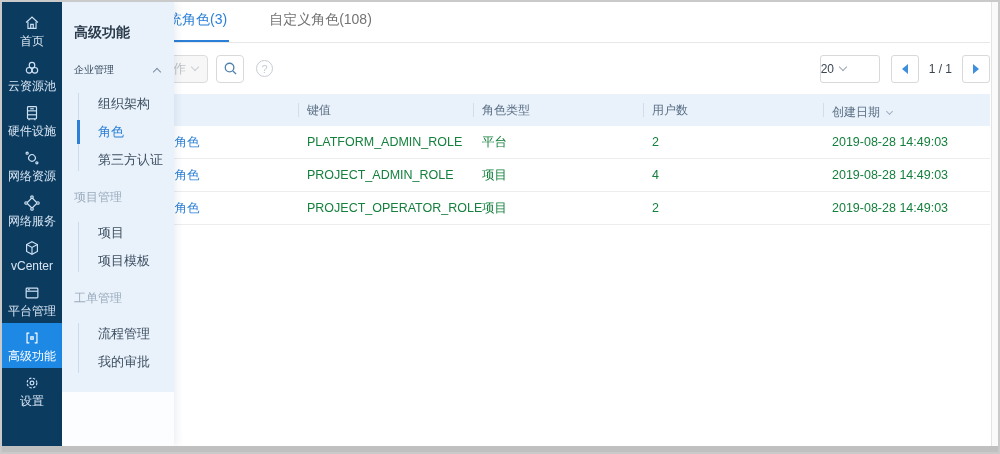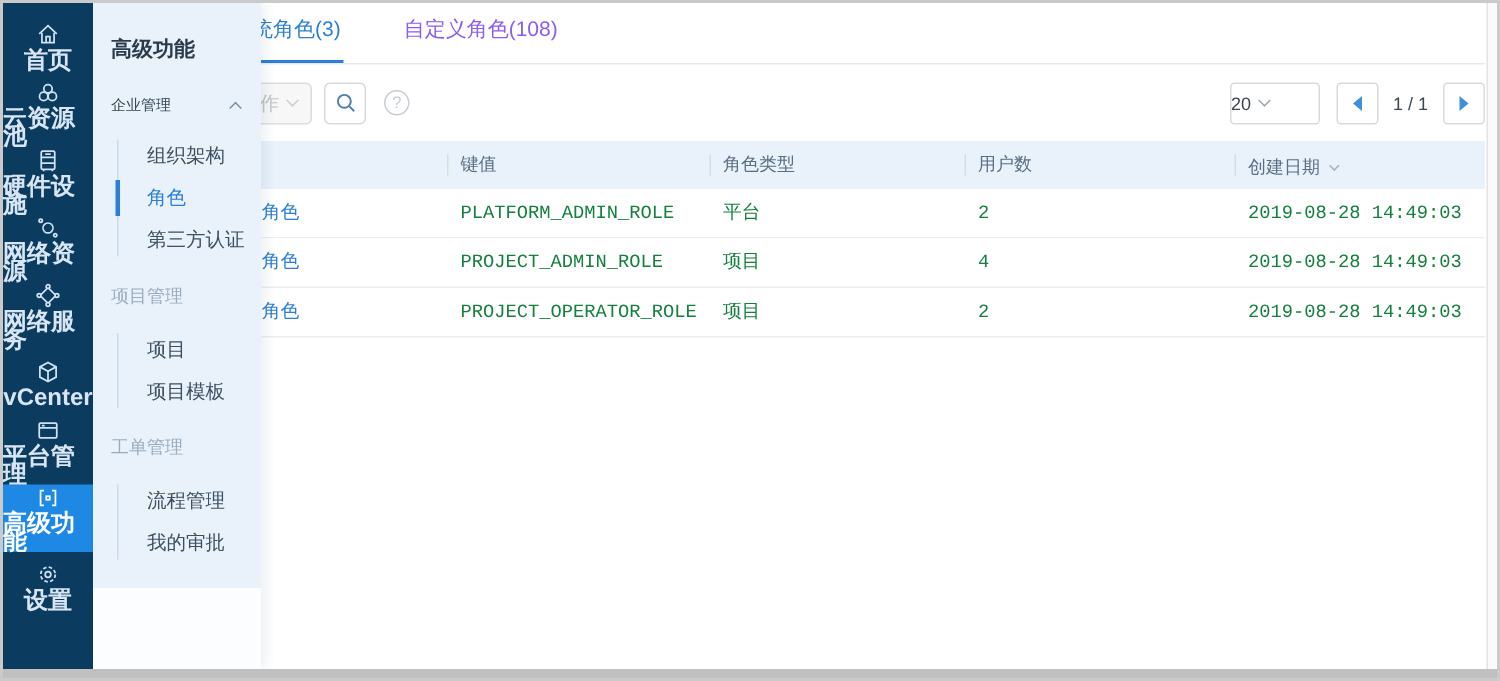--- a/index.html
+++ b/index.html
@@ -7,21 +7,21 @@
   body { font-family:"Liberation Sans","DejaVu Sans",sans-serif; background:#e8e8e8; }
 
   .frame { position:relative; width:1000px; height:454px; border:2px solid #cacaca;
            background:#fff; overflow:hidden; }
 
   
   .sidebar { position:absolute; left:0; top:0; bottom:0; width:60px;
              background:#0c3b60; padding-top:6px; z-index:15; }
   .side-item { height:45px; display:flex; flex-direction:column; align-items:center;
                justify-content:center; gap:3px; color:#cfe2f4; cursor:pointer; }
-  .side-item .lbl { font-size:16px; line-height:12px; letter-spacing:0; color:#d8e6f3;font-weight:bold; }
+  .side-item .lbl { font-size:12px; line-height:12px; letter-spacing:0; color:#d8e6f3; }
   .side-item svg { display:block; }
   .side-item.active { background:#1e88e5; color:#ffffff; }
   .side-item.active .lbl { color:#ffffff; }
 
   
   .flyout { position:absolute; left:60px; top:0; bottom:6px; width:112px; z-index:20;
             background:#fbfdff; box-shadow:3px 0 7px rgba(20,60,100,.08); }
   .menu-block { background:#e9f2fb; padding-bottom:16px; }
   .fly-title { padding:22px 0 0 12px; font-size:14px; font-weight:bold; color:#2b3b4b; }
   .fly-group-hd { margin-top:21px; padding:0 14px 0 12px; display:flex; align-items:center;
@@ -38,21 +38,21 @@
   .fly-item.selected { color:#2b7fd6; }
   .fly-item.selected::before { content:""; position:absolute; left:15px; top:2px; bottom:2px;
                                width:3px; background:#2b7fd6; }
   .fly-section { margin-top:15px; padding-left:12px; font-size:12px; color:#9aacbe; }
 
   
   .main { position:absolute; left:60px; right:8px; top:0; bottom:6px; background:#fff; }
 
   .tabbar { height:41px; display:flex; align-items:flex-end; padding-left:90px;
             border-bottom:1px solid #e8e8e8; }
-  .tab { font-size:14px; color:#8b5cf6; padding:0 2px 11px 2px; margin-right:38px;
+  .tab { font-size:14px; color:#737373; padding:0 2px 11px 2px; margin-right:38px;
          cursor:pointer; border-bottom:2px solid transparent; }
   .tab.active { color:#2b7fd6; border-bottom:2px solid #2b7fd6; }
 
   .toolbar { height:51px; display:flex; align-items:center; padding-left:88px; }
   .btn-action { height:28px; padding:0 9px; background:#f7f7f7; border:1px solid #dcdcdc;
                 border-radius:4px; font-size:13px; color:#bfc4c9; display:flex;
                 align-items:center; gap:6px; cursor:not-allowed; }
   .btn-action .chev { border-color:#c8ccd1; margin-top:-3px; }
   .btn-search { width:28px; height:28px; margin-left:8px; background:#fff;
                 border:1px solid #d9d9d9; border-radius:4px; display:flex;
@@ -70,21 +70,21 @@
            display:flex; align-items:center; justify-content:center; cursor:pointer;
            background:#fff; }
   .pgbtn.prev { margin-left:11px; }
   .tri-l { width:0; height:0; border-top:5px solid transparent; border-bottom:5px solid transparent;
            border-right:6px solid #3f8fdc; }
   .tri-r { width:0; height:0; border-top:5px solid transparent; border-bottom:5px solid transparent;
            border-left:6px solid #3f8fdc; }
   .pgind { margin:0 10px; font-size:12px; color:#3c4550; white-space:nowrap;text-align:center; }
 
   
-  .tbl { width:100%;font-family:Liberation Mono, monospace; }
+  .tbl { width:100%; }
   .thead, .trow { display:grid; grid-template-columns:245px 175px 170px 180px 1fr; }
   .thead { background:#e9f2fb; height:32px; line-height:32px; }
   .th { position:relative; font-size:12px; color:#5a6e84; }
   .th + .th::before { content:""; position:absolute; left:-9px; top:9px; height:14px;
                       width:1px; background:#d3dde8; }
   .sort { display:inline-block; margin-left:7px; vertical-align:2px; }
   .sort .chev { border-color:#9fb0c0; width:5px; height:5px; }
   .trow { height:33px; line-height:32px; border-bottom:1px solid #ededed; background:#fff; }
   .td { font-size:12.5px; color:#15803d; white-space:nowrap; overflow:hidden; }
   .td.name { padding-left:50px; color:#2b7fd6; cursor:pointer; }

